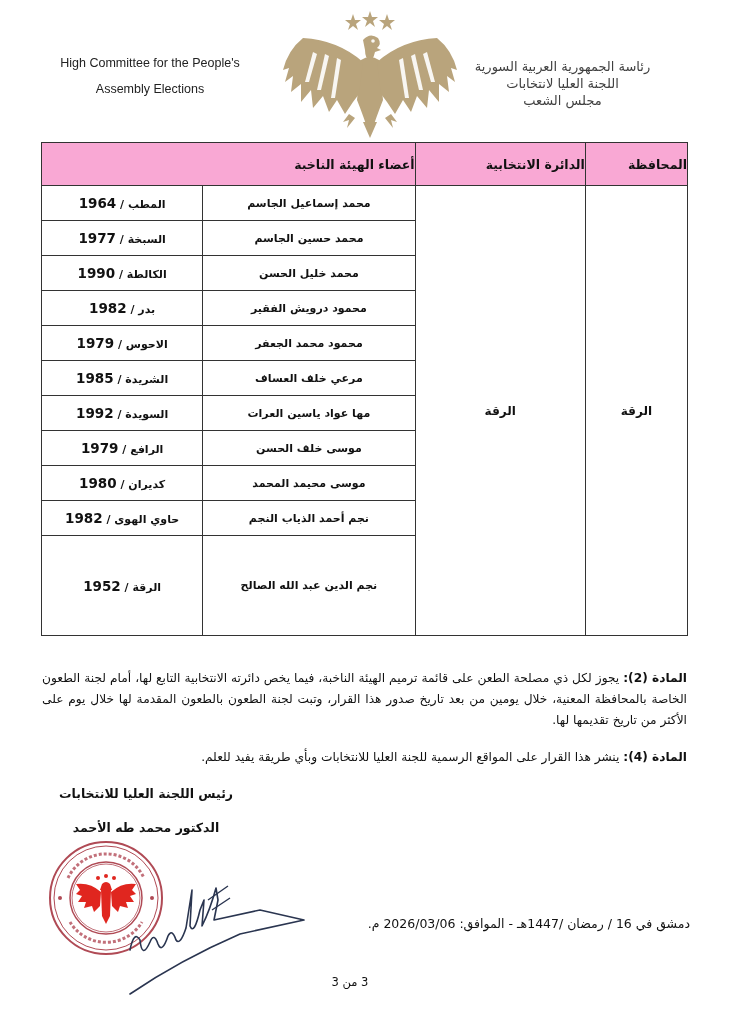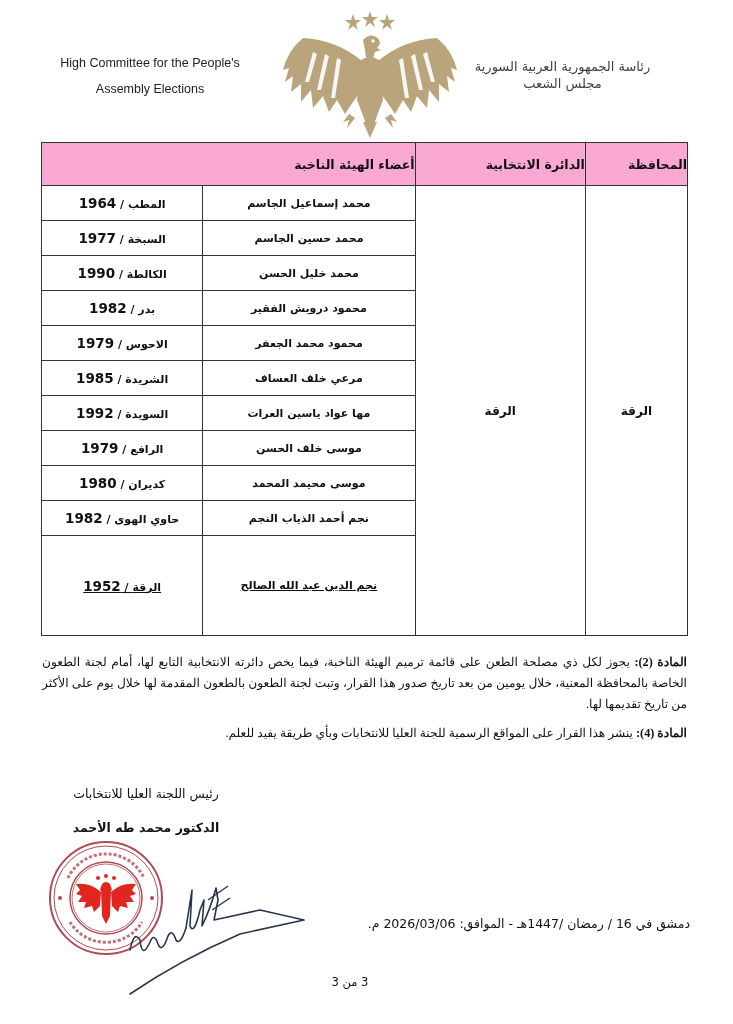--- a/index.html
+++ b/index.html
@@ -14,29 +14,29 @@
   
   table.main { position:absolute; left:41px; top:142px; width:647px; border-collapse:collapse; direction:rtl; font-family:"DejaVu Sans", sans-serif; }
   table.main td, table.main th { border:1.5px solid #333; padding:0; text-align:center; vertical-align:middle; }
   table.main th { background:#f9a8d4; height:42px; font-size:12.5px; font-weight:bold;text-align:right; }
   table.main td { font-size:11px; font-weight:bold; height:34px;text-align:center; }
   td.gov { width:101px; font-size:12px !important; }
   td.dist { width:169px; font-size:12px !important; }
   td.name { width:211px; }
   td.place { width:160px; }
   td.place .yr { font-size:13.5px; }
-  tr.tall td { height:99px;text-decoration:underline; }
+  tr.tall td { height:99px; }
 
   
   .articles { left:42px; top:652px; width:645px; direction:rtl; text-align:justify; font-size:12.2px; line-height:21px; color:#111; }
-  .articles p { margin:0 0 8px 0;font-family:Liberation Serif, serif; }
+  .articles p { margin:16px 0 8px 0; }
   .articles b { font-weight:bold; }
 
   
-  .sig-title { left:56px; top:786px; width:180px; text-align:center; direction:rtl; font-size:12.5px; font-weight:normal; }
+  .sig-title { left:56px; top:786px; width:180px; text-align:center; direction:rtl; font-size:12.5px; font-weight:bold; }
   .sig-name { left:66px; top:820px; width:160px; text-align:center; direction:rtl; font-size:12.5px; font-weight:bold; }
   .stamp { left:46px; top:838px; width:120px; height:120px; }
   .signature { left:120px; top:870px; width:200px; height:130px; }
   .date { left:320px; top:916px; width:370px; text-align:right; direction:rtl; font-size:12.5px; }
   .page { left:330px; top:975px; width:40px; text-align:center; direction:rtl; font-size:11.5px; }
 </style>
 </head>
 <body>
 
 <div class="abs hdr-en">
@@ -71,20 +71,21 @@
       <path d="M144,42 L152,72 L148,72 L140,44 Z"></path>
       <path d="M132,44 L140,80 L136,80 L128,46 Z"></path>
       <path d="M120,48 L126,88 L122,88 L116,50 Z"></path>
       <circle cx="90" cy="31" r="1.8"></circle>
     </g>
   </svg>
 </div>
 
 <div class="abs hdr-ar">
   <div>رئاسة الجمهورية العربية السورية</div>
+  <div>اللجنة العليا لانتخابات</div>
   <div>مجلس الشعب</div>
 </div>
 
 <table class="main">
   <thead>
     <tr>
       <th>المحافظة</th>
       <th>الدائرة الانتخابية</th>
       <th colspan="2">أعضاء الهيئة الناخبة</th>
     </tr>

